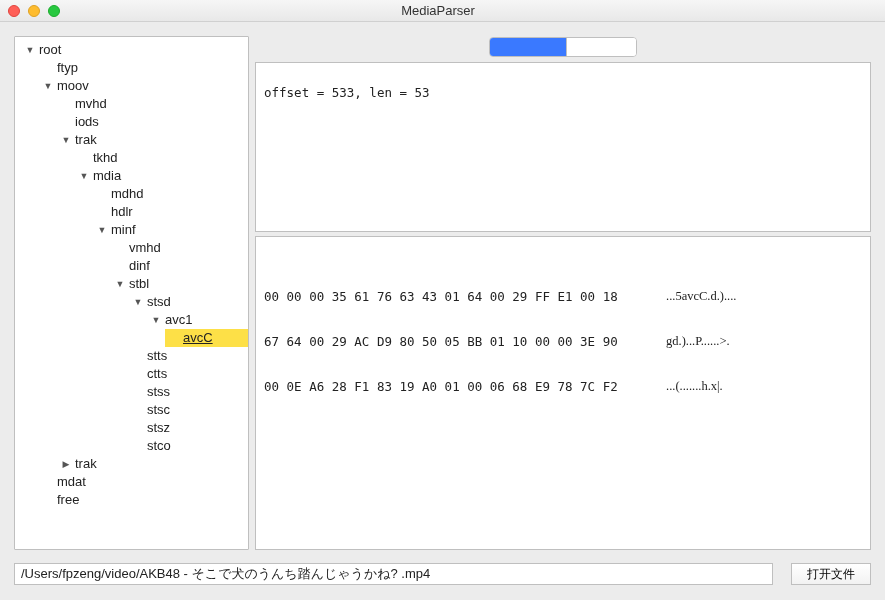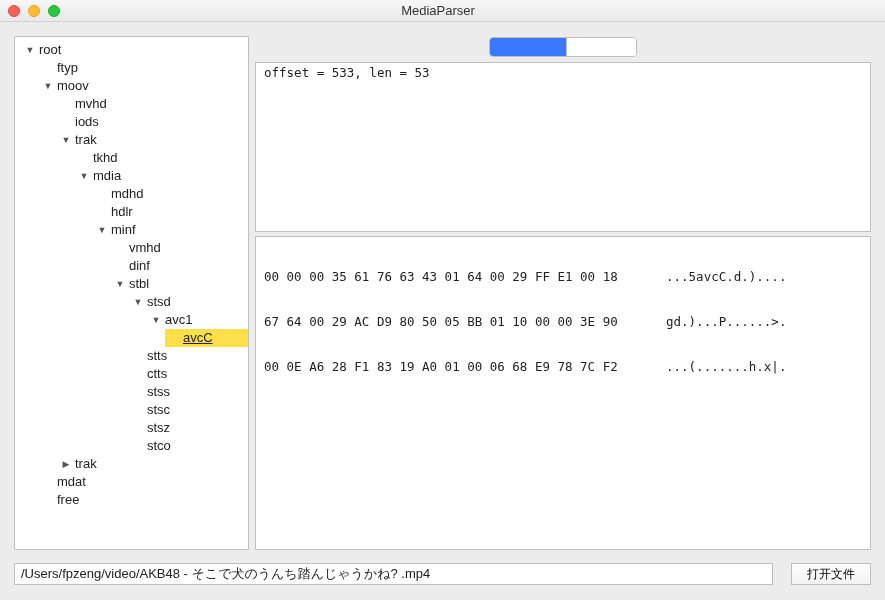--- a/index.html
+++ b/index.html
@@ -78,21 +78,21 @@
     cursor: pointer;
   }
   .seg button.active {
     background: #3a79ff;
     color: #fff;
   }
   .seg button + button { border-left: 1px solid #bfbfbf; }
   .info-panel, .hex-panel {
     border: 1px solid #bfbfbf;
     background: #fff;
-    padding: 2px 8px;
+    padding: 22px 8px;
     font-family: ui-monospace, Menlo, Consolas, monospace;
     font-size: 12.5px;
     white-space: pre;
     overflow: auto;
   }
   .info-panel { height: 170px; }
   .hex-panel { flex: 1 1 auto; min-height: 0; }
   .bottom-row {
     display: flex;
     gap: 18px;
@@ -124,21 +124,21 @@
   .tree .row { display: flex; align-items: center; gap: 4px; padding: 0 4px; cursor: default; }
   .tree .row.selected { background: #fde047; text-decoration: underline; }
   .tree .disclosure {
     width: 10px; height: 10px; display: inline-flex;
     align-items: center; justify-content: center;
     font-size: 9px; color: #555;
   }
   .tree .spacer { width: 10px; display:inline-block; }
   .hex-line { display: flex; }
   .hex-bytes { width: 380px; letter-spacing: 0px; }
-  .hex-ascii { padding-left: 22px; }
+  .hex-ascii { padding-left: 22px; font-family: Liberation Serif, serif; }
 </style>
 </head>
 <body>
 
 <div class="titlebar">
   <div class="traffic">
     <div class="dot red"></div>
     <div class="dot yellow"></div>
     <div class="dot green"></div>
   </div>

